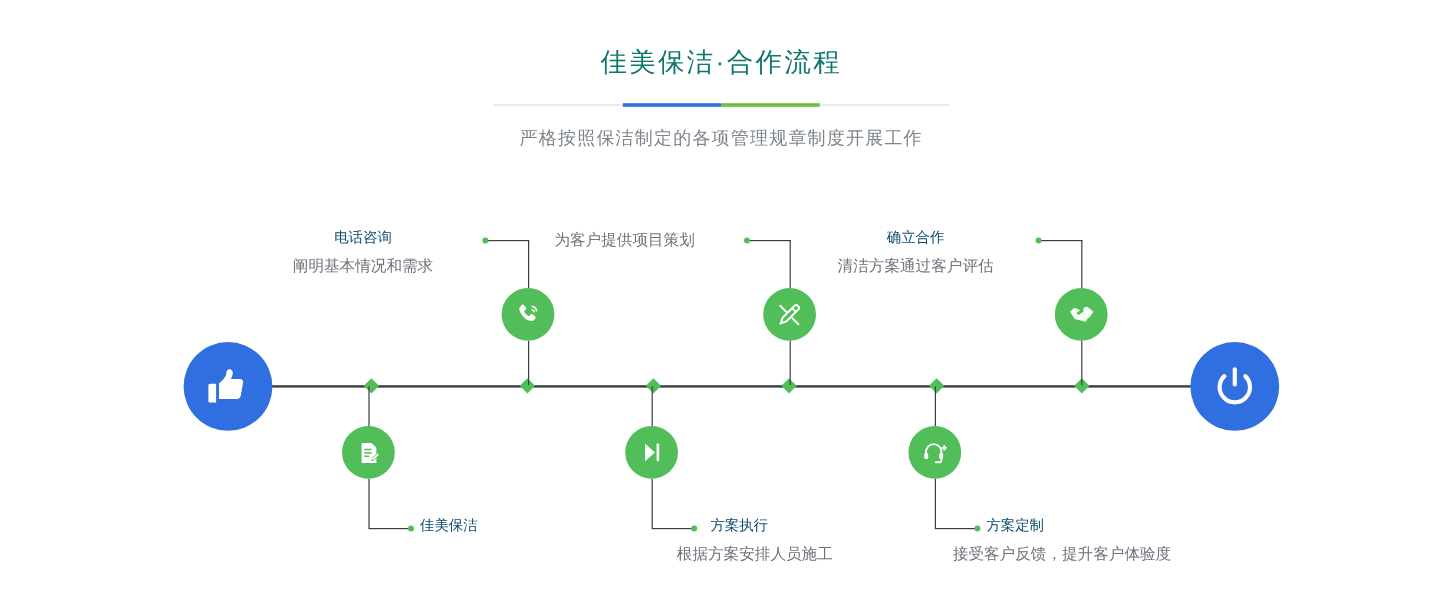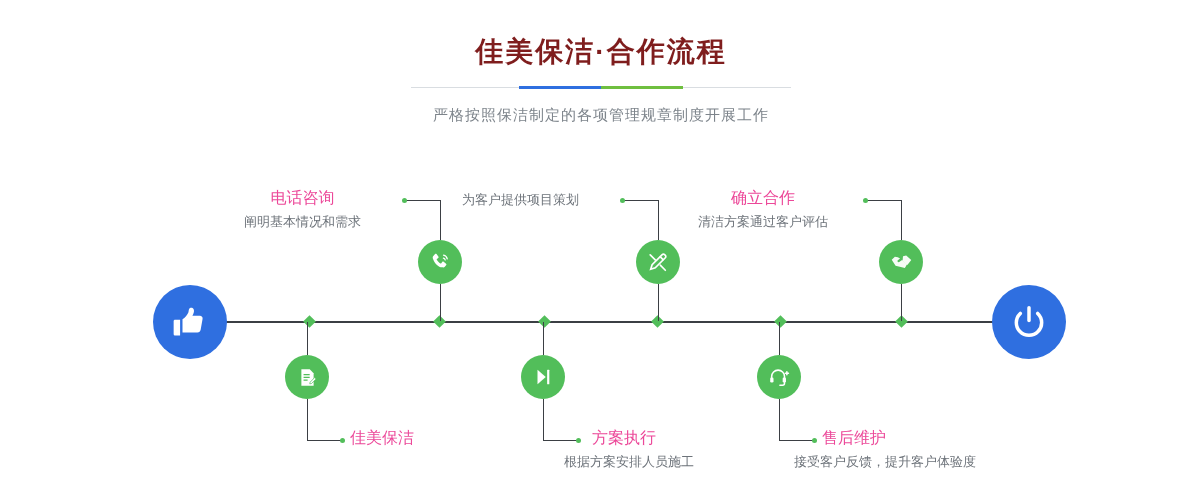--- a/index.html
+++ b/index.html
@@ -21,24 +21,24 @@
 
   
   .header {
     position: absolute;
     top: 30px;
     left: 0;
     width: 1202px;
     text-align: center;
   }
   .title {
-    font-size: 28px;
+    font-size: 22px;
     letter-spacing: 2px;
-    color: #7f1d1d;
-    font-weight: bold;
+    color: #0f766e;
+    font-weight: normal;
     line-height: 44px;
     margin: 0;
   }
   .rule-wrap {
     position: relative;
     width: 380px;
     height: 12px;
     margin: 8px auto 0 auto;
   }
   .rule-line {
@@ -146,22 +146,22 @@
     background: #52be5a;
   }
 
   
   .label {
     position: absolute;
     text-align: center;
     white-space: nowrap;
   }
   .label .lbl-title {
-    font-size: 16px;
-    color: #ec4899;
+    font-size: 12px;
+    color: #0c4a6e;
     line-height: 22px;
   }
   .label .lbl-desc {
     font-size: 13px;
     color: #6d737a;
     line-height: 22px;
     margin-top: 2px;
   }
   .label.right-of-dot { text-align: left; }
 
@@ -307,18 +307,18 @@
           <path d="M18 18v.8a2.2 2.2 0 0 1-2.2 2.2H13"></path>
           <path d="M20.6 6.2v3.4M18.9 7.9h3.4"></path>
         </svg>
       </span>
     </div>
     <div class="conn-v" style="left:779px; top:322px; height:33px;"></div>
     <div class="conn-v" style="left:779px; top:399px; height:41px;"></div>
     <div class="conn-h" style="left:779px; top:440px; width:36px;"></div>
     <div class="dot" style="left:812px; top:438px;"></div>
     <div class="label right-of-dot" style="left:794px; top:427px; width:280px;">
-      <div class="lbl-title" style="padding-left:28px;">售后维护</div>
+      <div class="lbl-title" style="padding-left:28px;">方案定制</div>
       <div class="lbl-desc">接受客户反馈，提升客户体验度</div>
     </div>
 
   </div>
 </div>
 
 </body></html>

